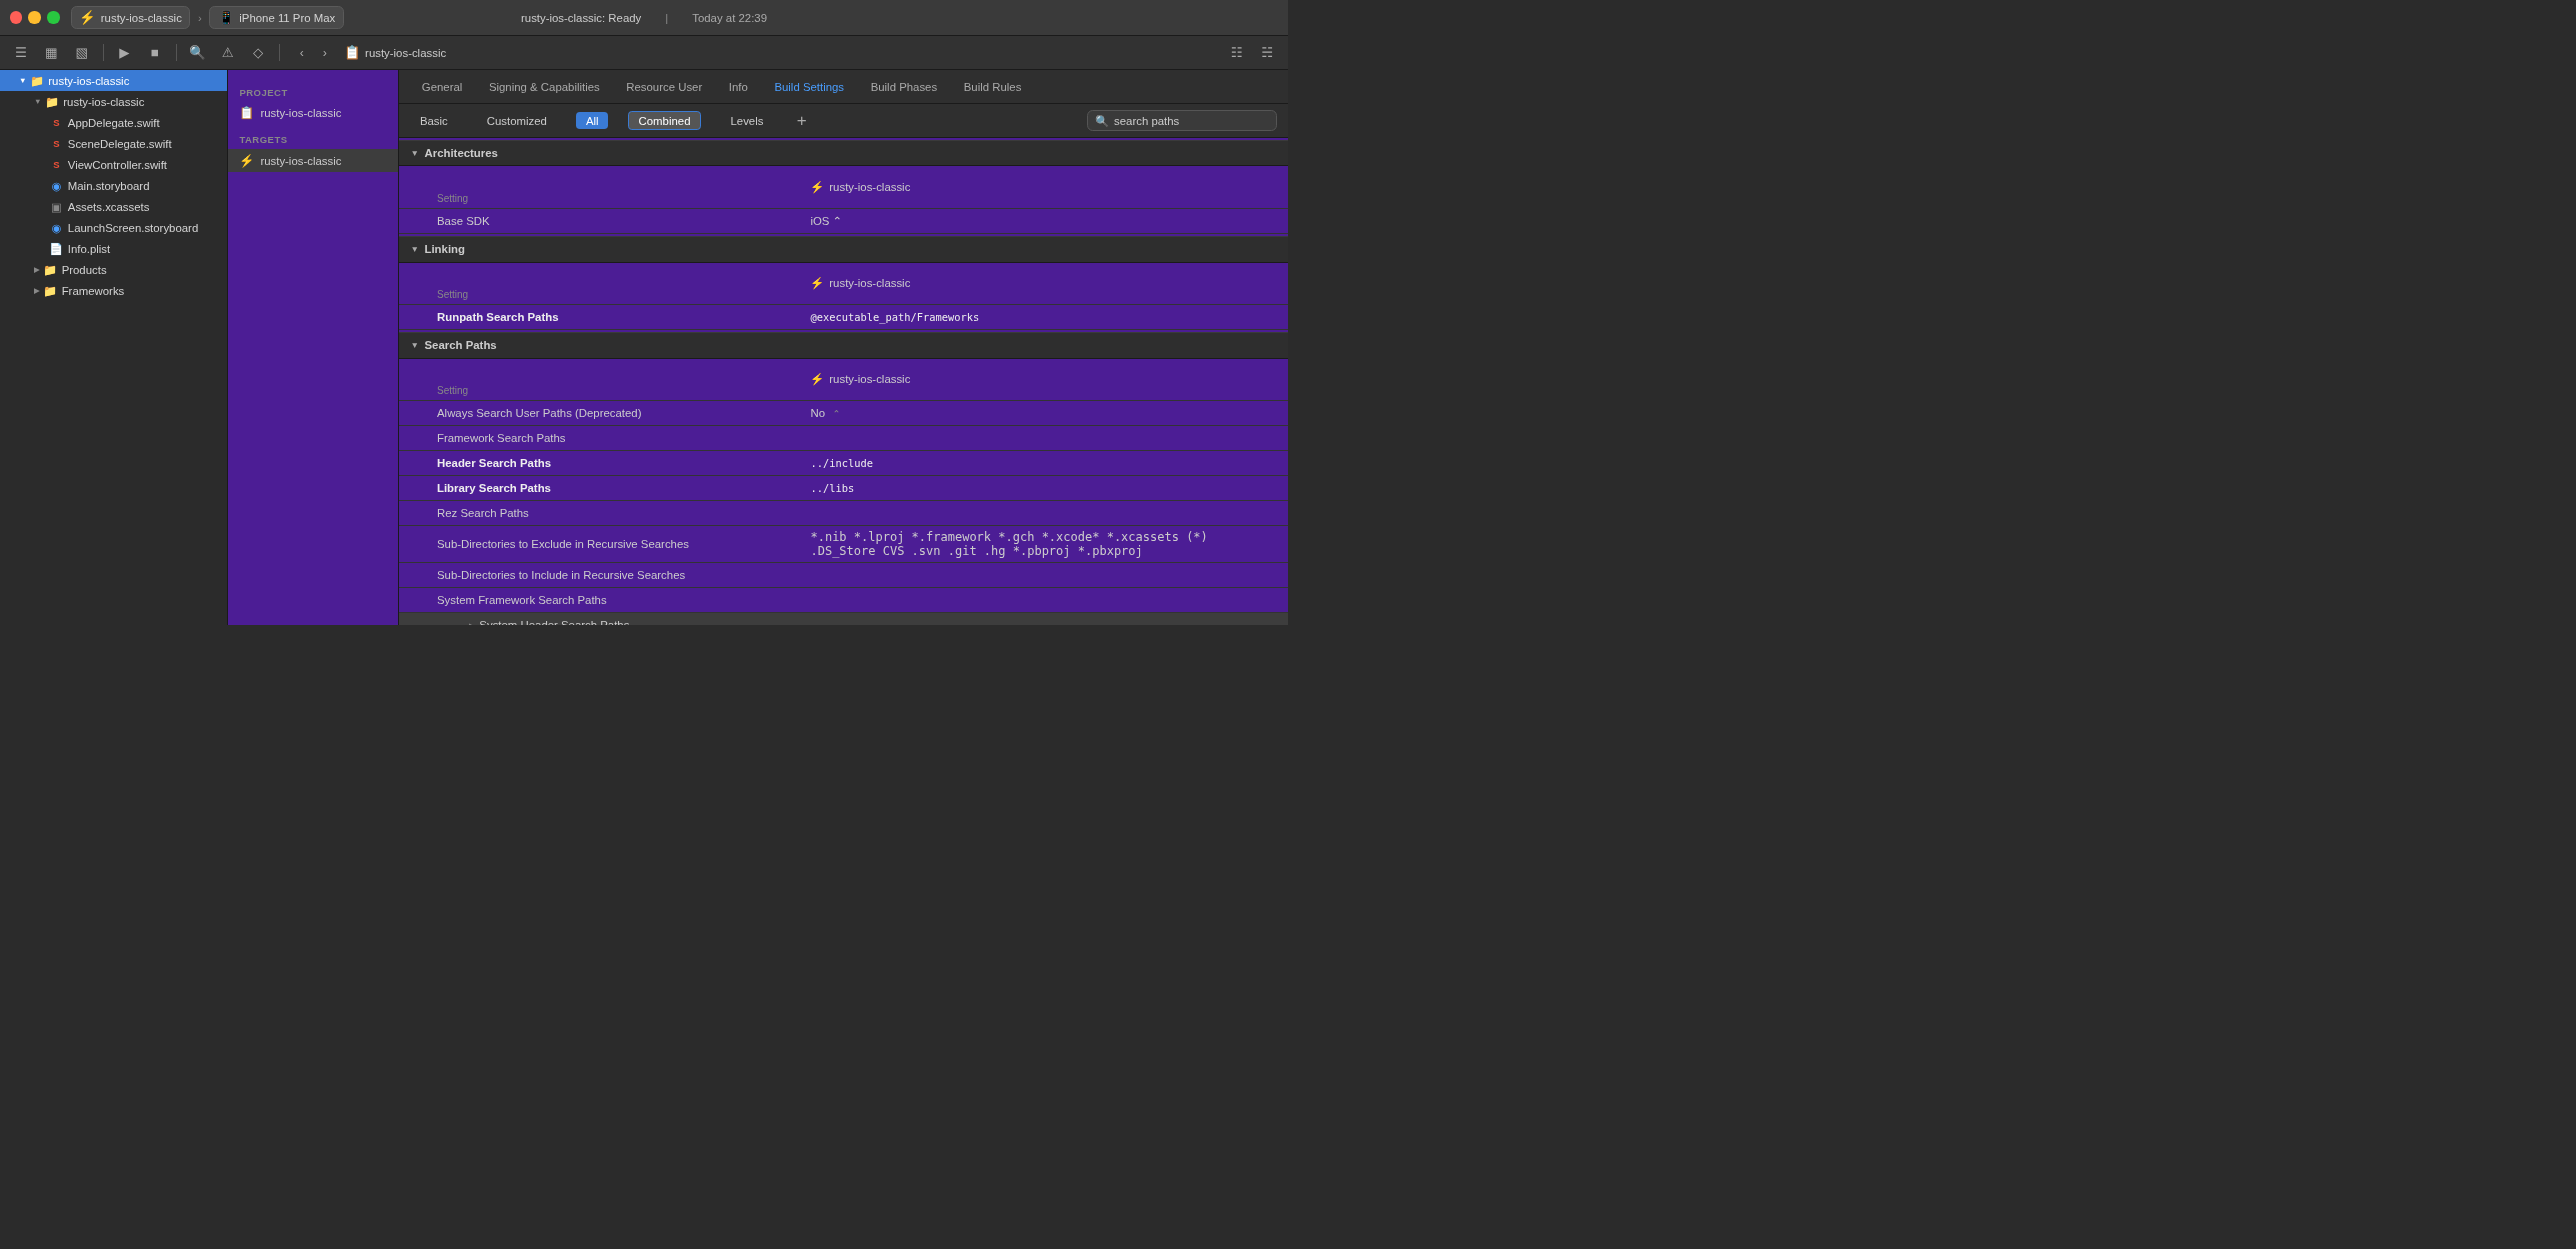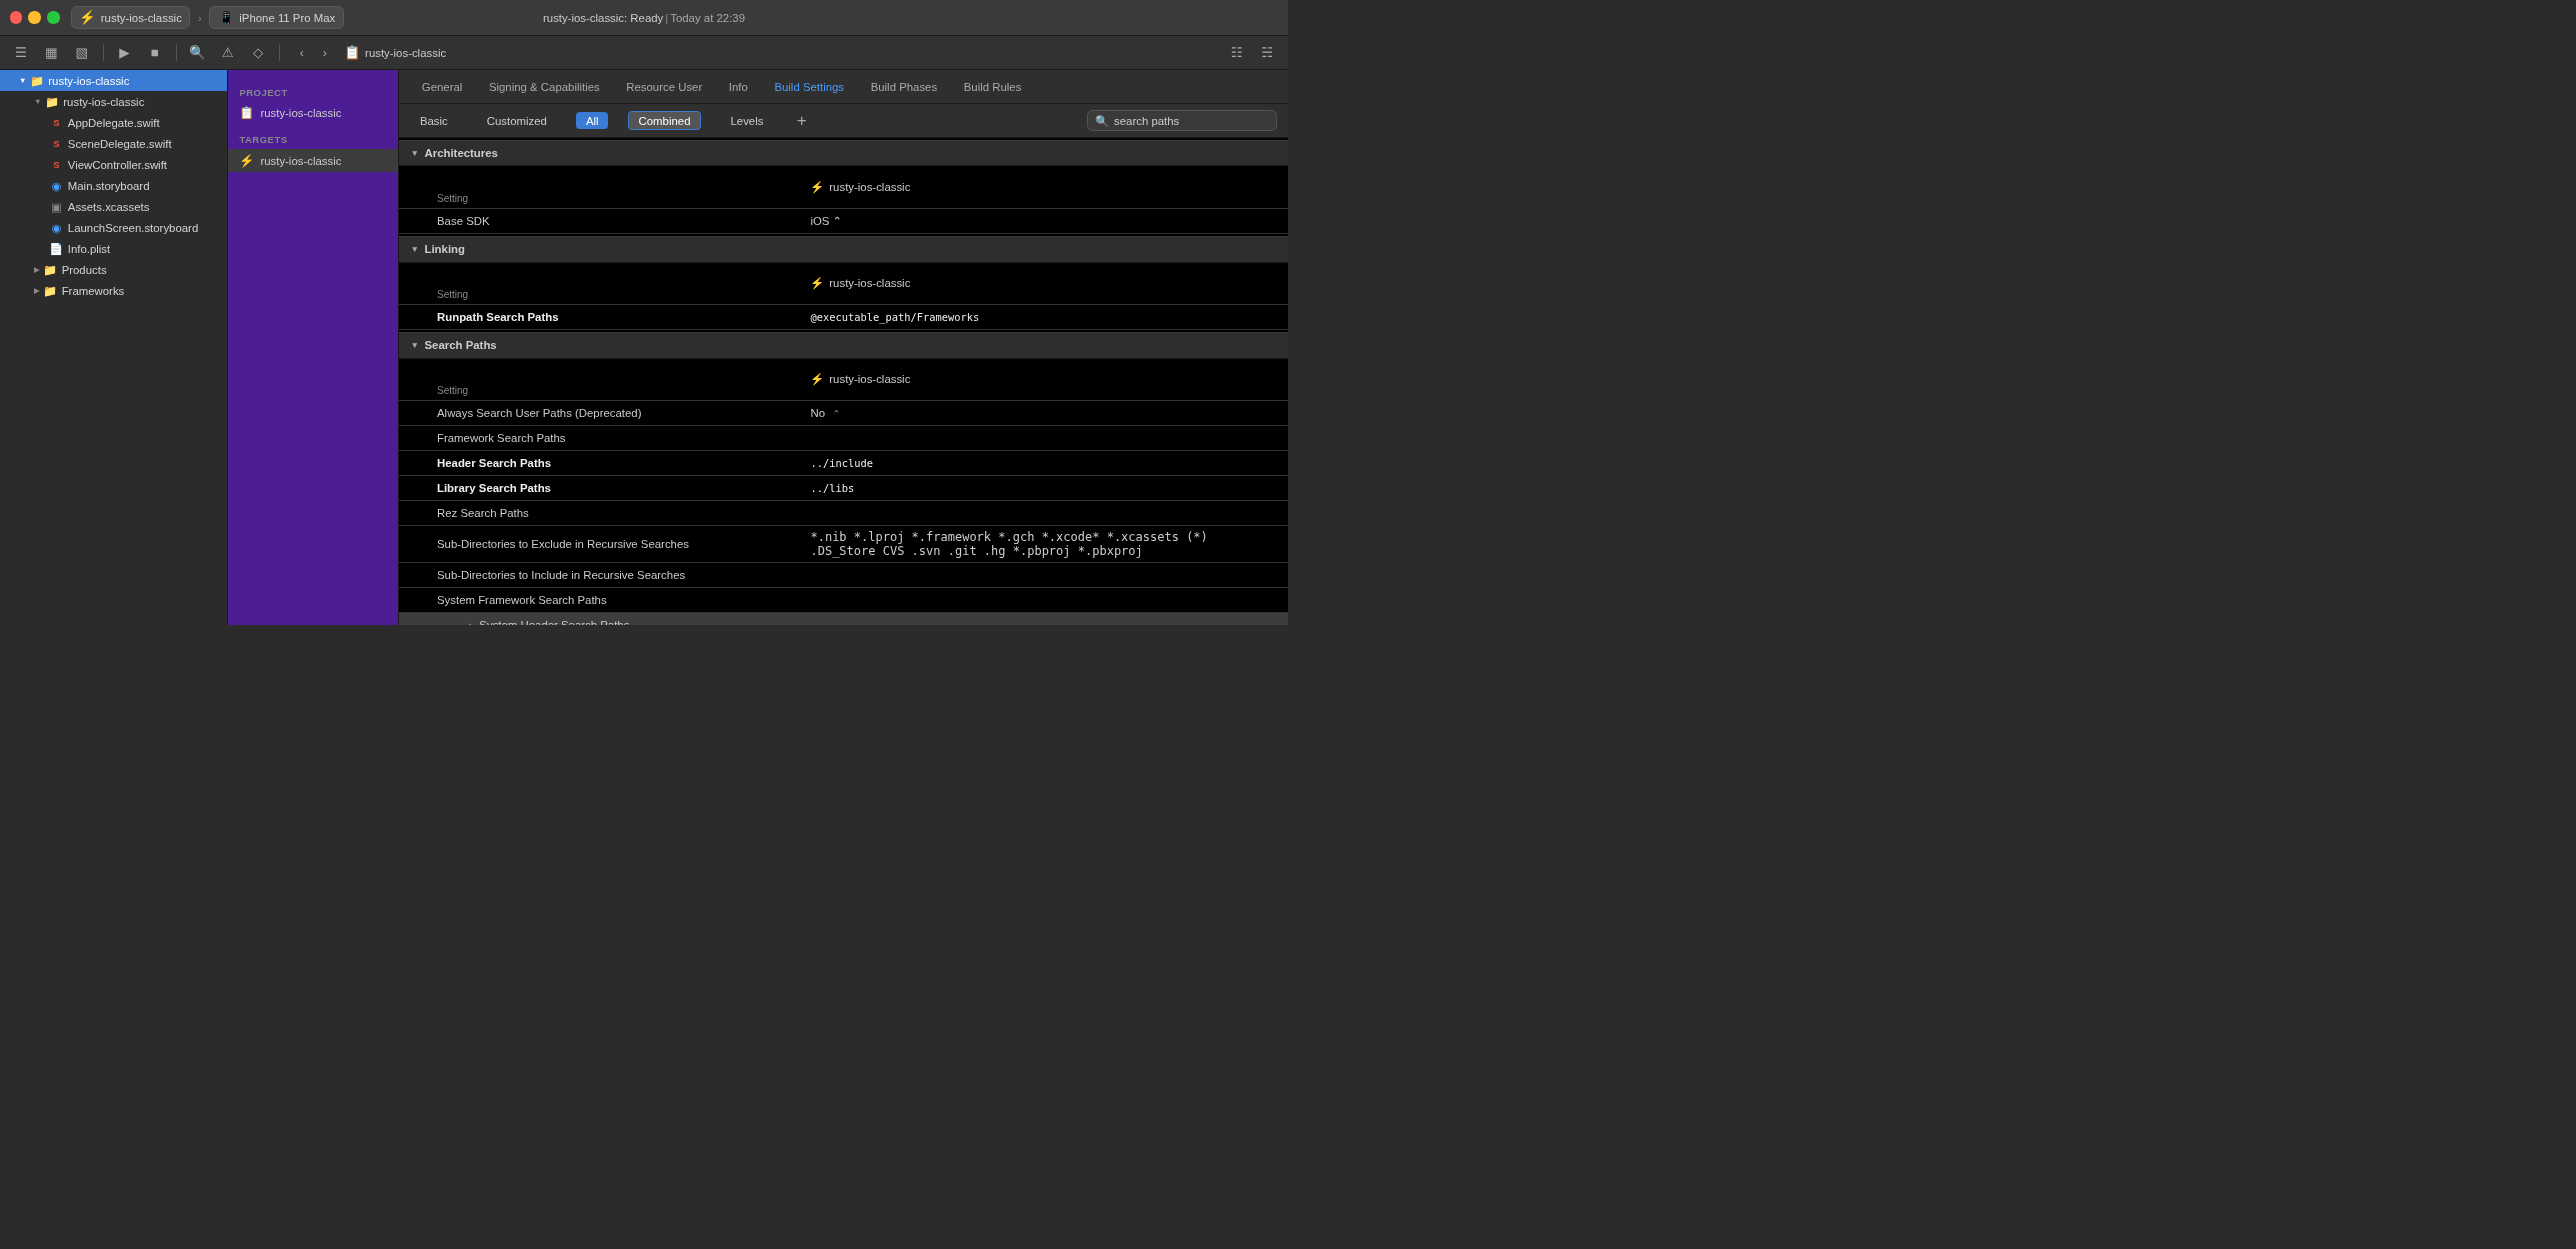--- a/index.html
+++ b/index.html
@@ -68,21 +68,21 @@
       gap: 4.7px;
       font-size: 11.4px;
     }
 
     .title-bar-center {
       position: absolute;
       left: 50%;
       transform: translateX(-50%);
       display: flex;
       align-items: center;
-      gap: 2px;
+      gap: 24px;
       font-size: 11.4px;
       color: #ccc;
     }
     .status-ready {
       color: #aaa;
     }
     .status-separator { color: #888; }
 
     .toolbar-strip {
       height: 34px;
@@ -214,21 +214,21 @@
       color: #ccc;
       gap: 5.7px;
       height: 23px;
     }
     .file-nav-item.selected { background: #3d3d3d; }
     .nav-item-icon { font-size: 12.3px; }
 
     
     .settings-panel {
       flex: 1;
-      background: #000000;
+      background: #4c1d95;
       overflow: hidden;
       display: flex;
       flex-direction: column;
     }
 
     
     .tab-bar {
       display: flex;
       align-items: center;
       background: #2f2f2f;

